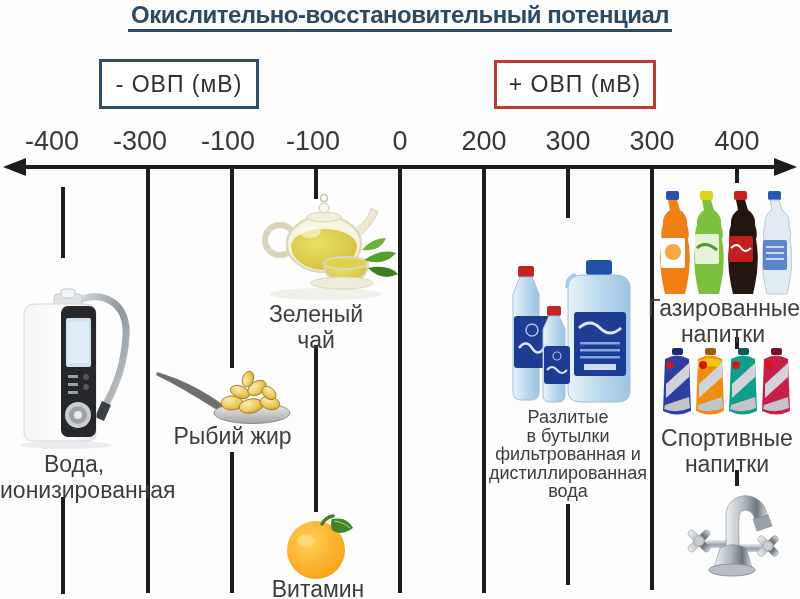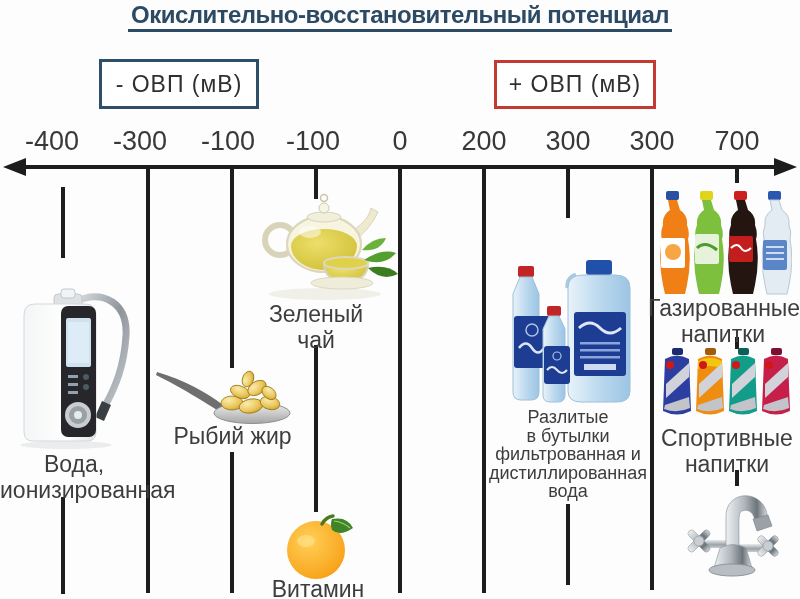--- a/index.html
+++ b/index.html
@@ -35,21 +35,21 @@
   </div>
 
   <span class="tick" style="left:7px">-400</span>
   <span class="tick" style="left:95px">-300</span>
   <span class="tick" style="left:183px">-100</span>
   <span class="tick" style="left:268px">-100</span>
   <span class="tick" style="left:355px">0</span>
   <span class="tick" style="left:439px">200</span>
   <span class="tick" style="left:523px">300</span>
   <span class="tick" style="left:607px">300</span>
-  <span class="tick" style="left:692px">700</span>
+  <span class="tick" style="left:692px">400</span>
 
   <svg class="axis-svg" width="800" height="26">
     <line x1="16" y1="12" x2="784" y2="12" stroke="#1d1d1d" stroke-width="4"></line>
     <polygon points="3,12 26,3 26,21" fill="#1d1d1d"></polygon>
     <polygon points="797,12 774,3 774,21" fill="#1d1d1d"></polygon>
   </svg>
 
   <div class="vl" style="left:61px;top:187px;height:71px"></div>
   <div class="vl" style="left:61px;top:497px;height:97px"></div>
   <div class="vl" style="left:146px;top:169px;height:424px"></div>

